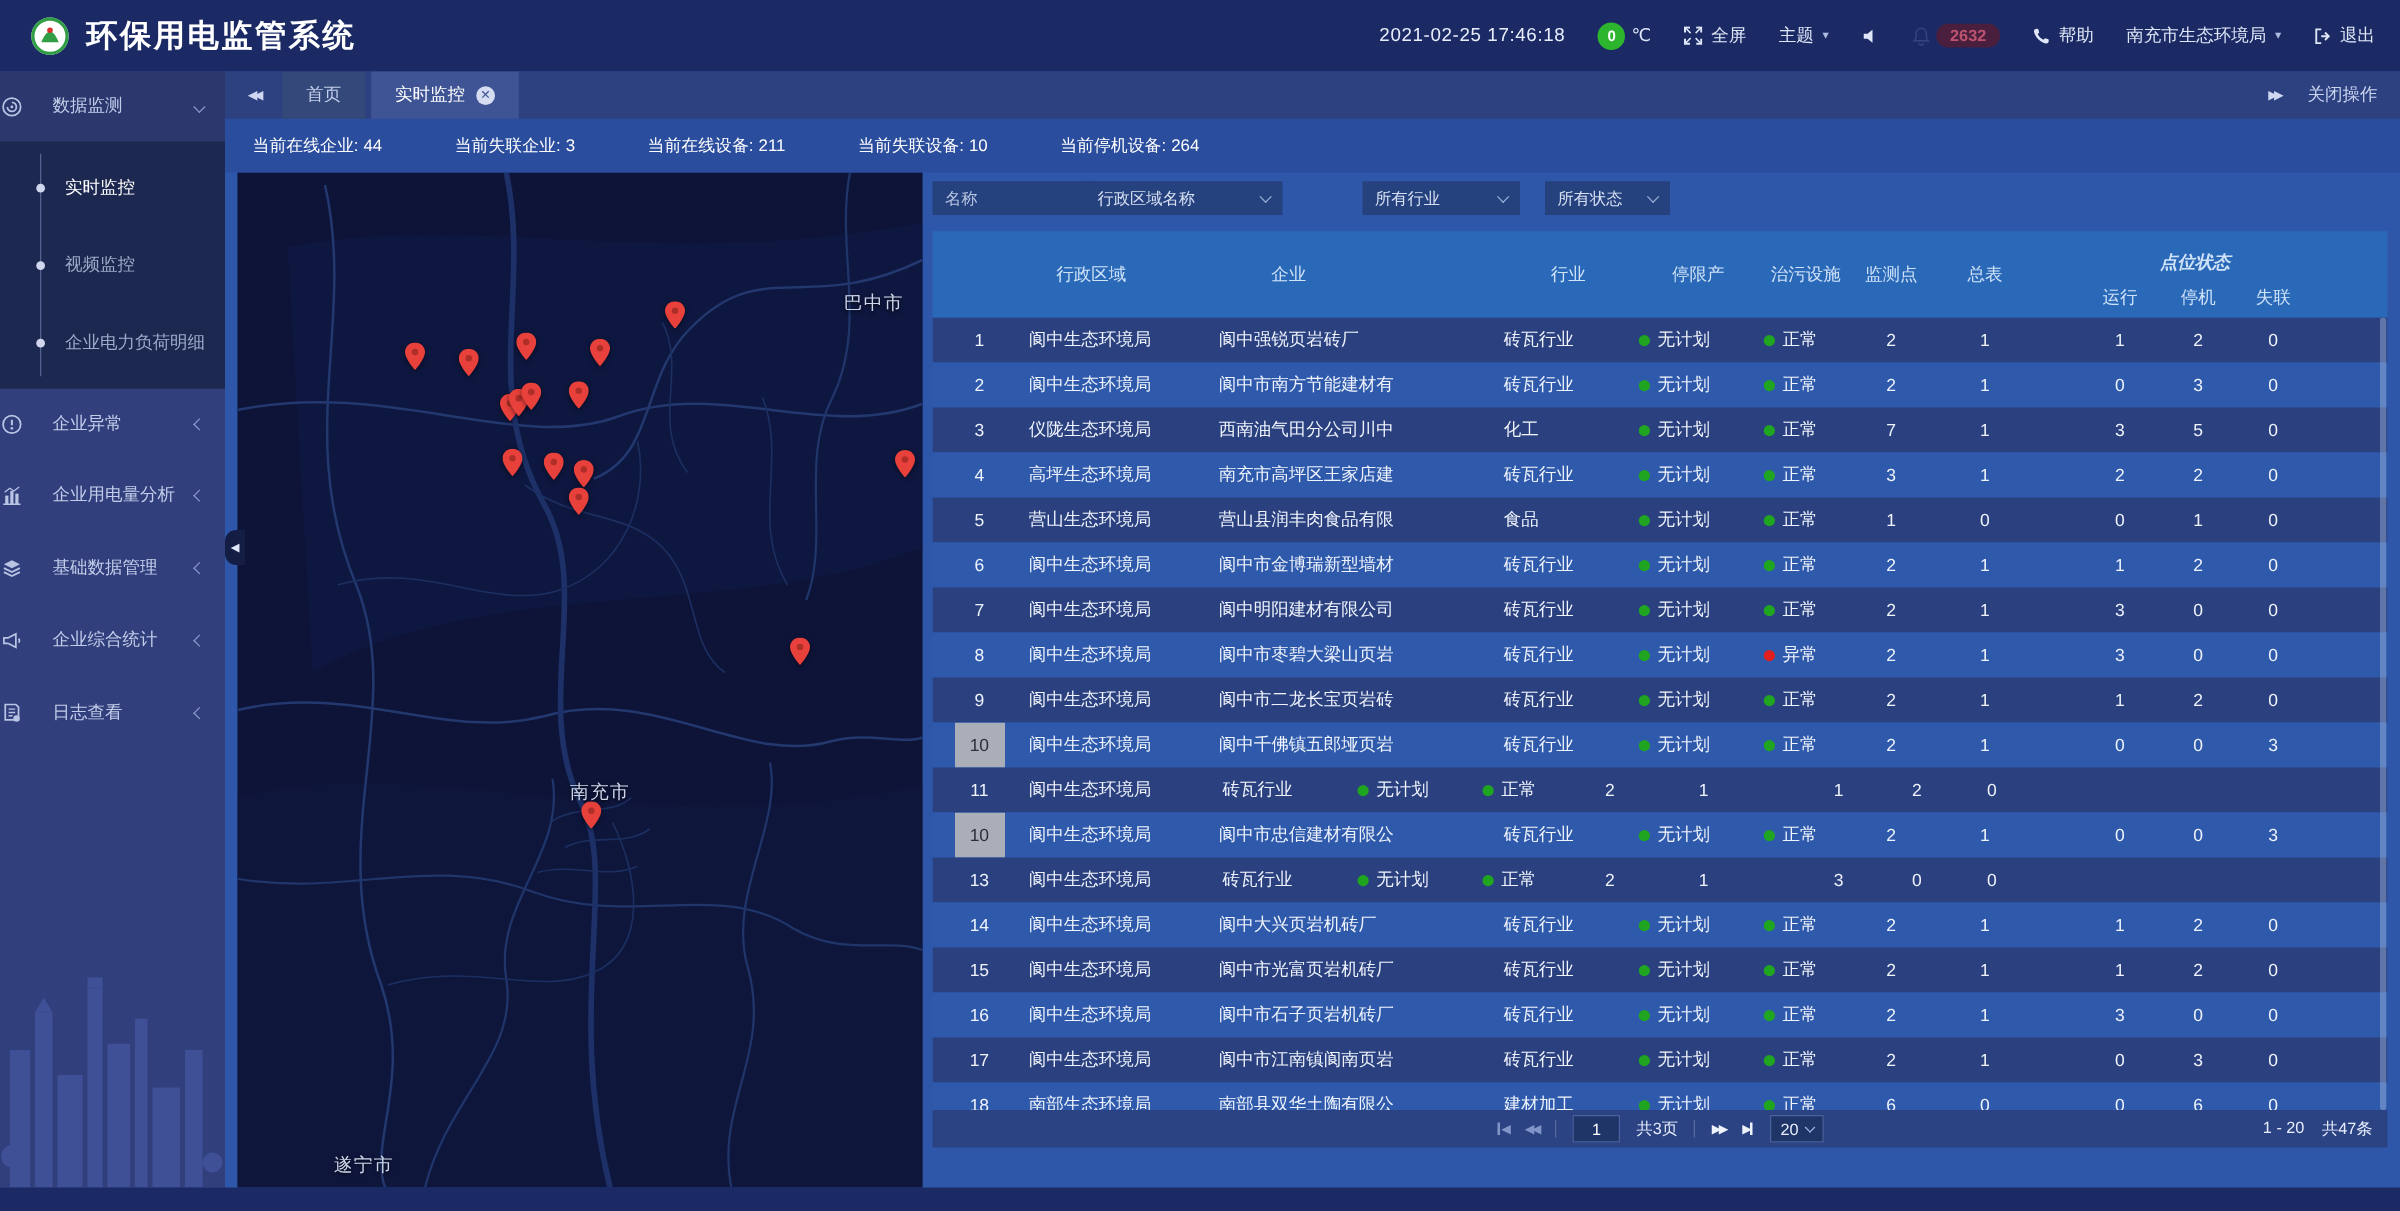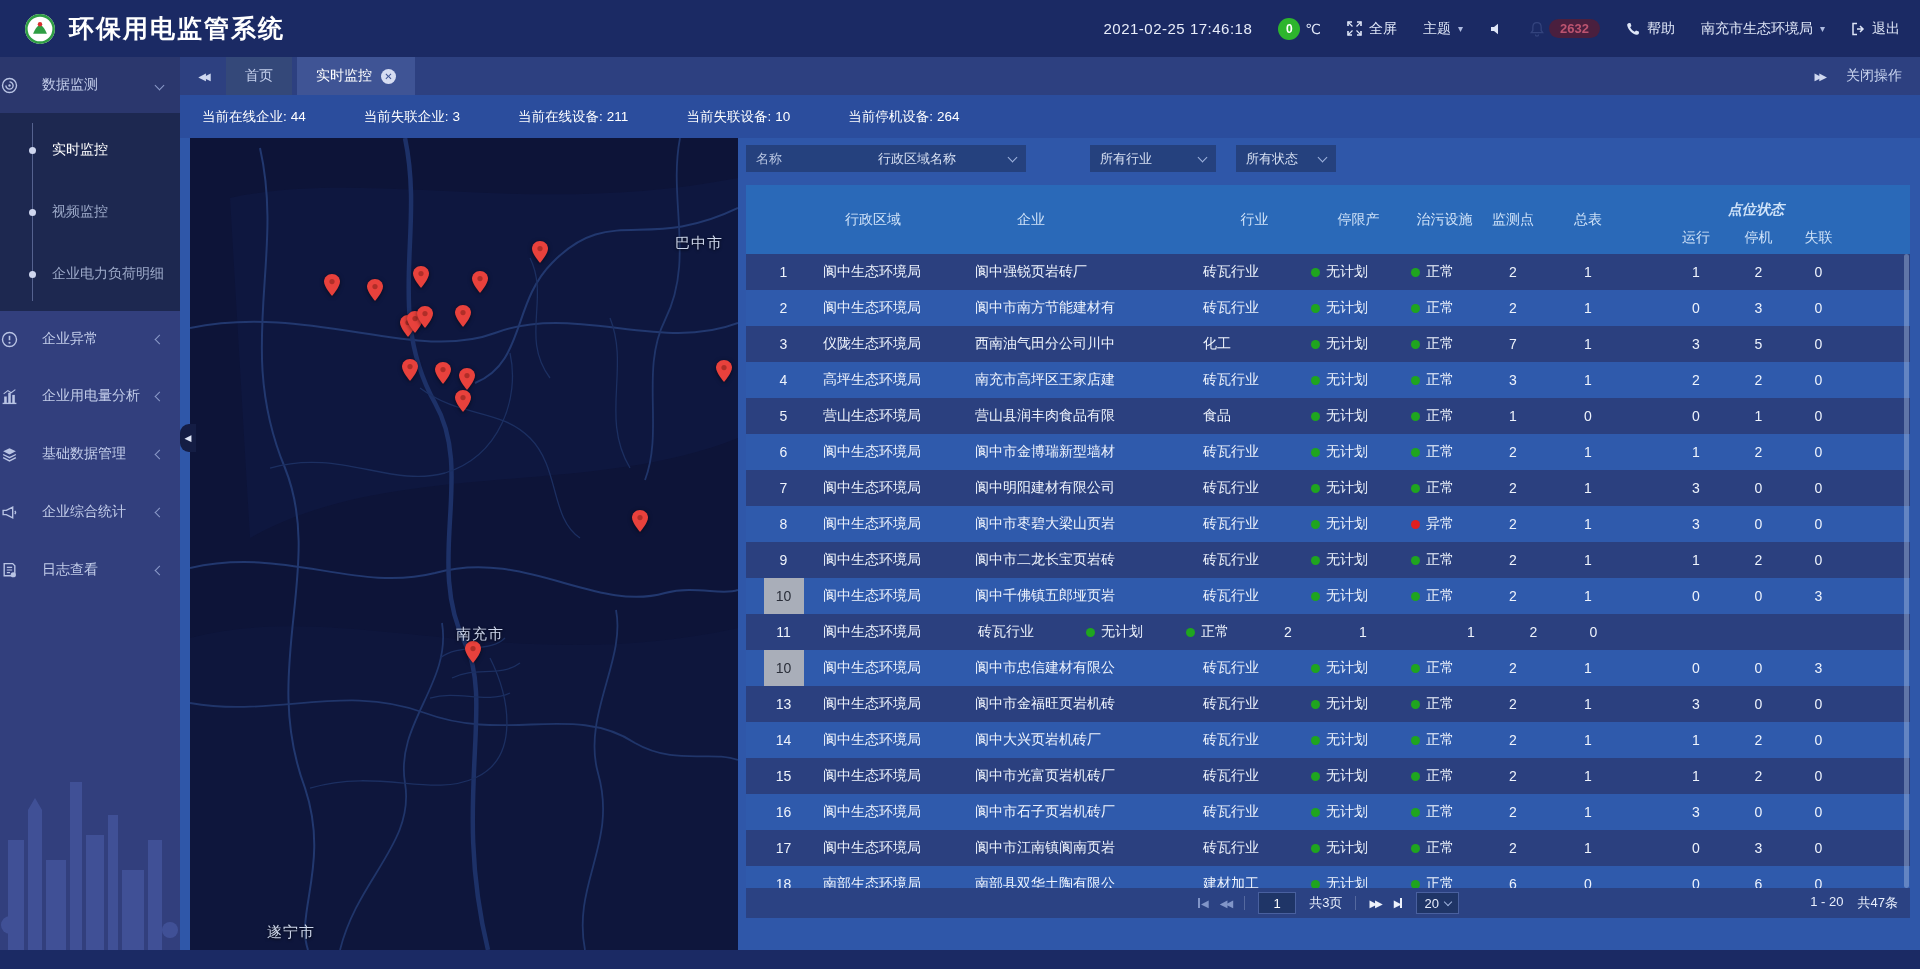--- a/index.html
+++ b/index.html
@@ -749,21 +749,20 @@
     <div class="cell c-gap"></div>
     <div class="cell c-run">0</div>
     <div class="cell c-stopped">0</div>
     <div class="cell c-lost">3</div>
   </div>
           <div class="trow">
     <div class="cell c-num">
               <span class="numb">13</span>
             </div>
     <div class="cell c-region">阆中生态环境局</div>
-    <div class="cell c-ent">阆中市金福旺页岩机砖</div>
     <div class="cell c-ind">砖瓦行业</div>
     <div class="cell c-stop">
               <i class="dot" style="background: rgb(31, 165, 31);"></i>
               <span>无计划</span>
             </div>
     <div class="cell c-treat">
               <i class="dot" style="background: rgb(31, 165, 31);"></i>
               <span>正常</span>
             </div>
     <div class="cell c-mon">2</div>

